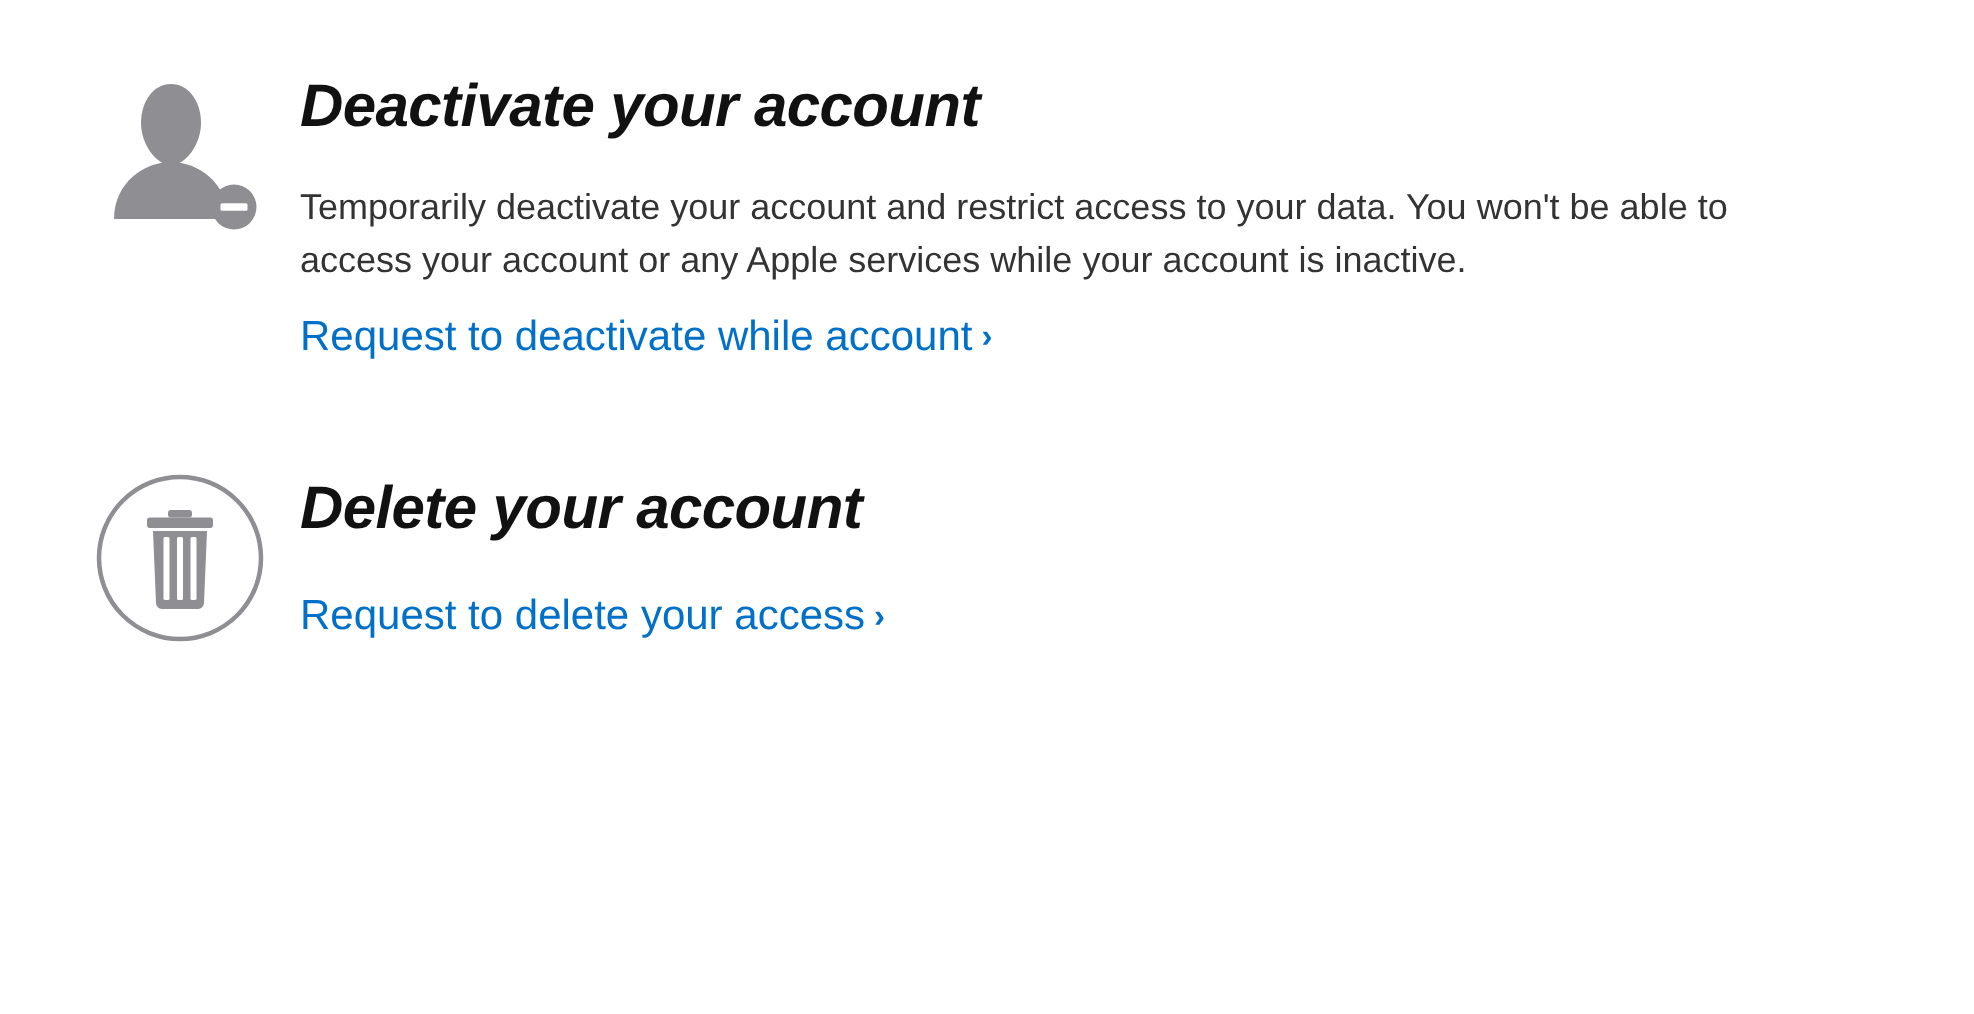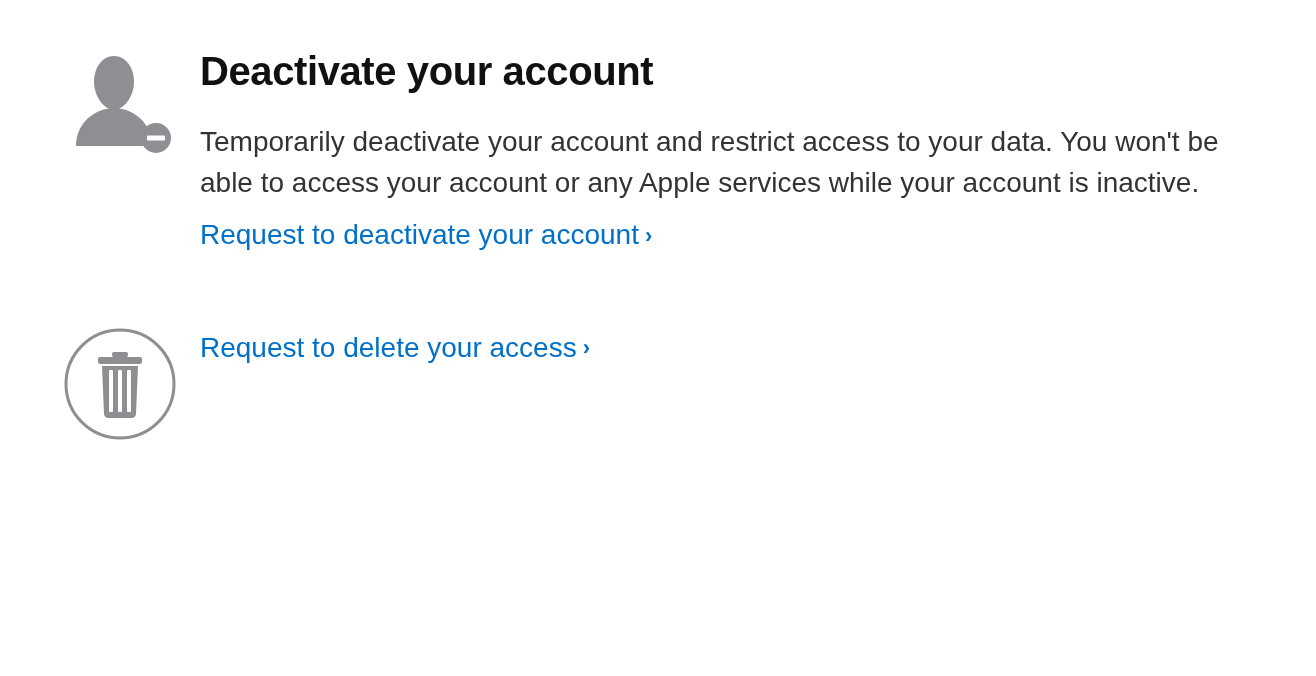--- a/index.html
+++ b/index.html
@@ -28,23 +28,24 @@
       flex: 1;
       max-width: 1020px;
     }
     .heading {
       font-size: 40px;
       font-weight: 700;
       color: #111;
       letter-spacing: -0.01em;
       line-height: 1.15;
       margin-bottom: 28px;
+      font-style: italic;
     }
     .description {
-      font-size: 28px;
+      font-size: 24px;
       font-weight: 400;
       color: #333333;
       line-height: 1.45;
       margin-bottom: 12px;
     }
     .action-link {
       display: inline-flex;
       align-items: center;
       font-size: 28px;
       font-weight: 400;
@@ -77,21 +78,21 @@
 
         <circle cx="92" cy="90" r="15" fill="#8e8e93"></circle>
         <rect x="83" y="87.5" width="18" height="5" fill="#ffffff" rx="1"></rect>
       </svg>
     </span>
   </div>
   <div class="content-col">
     <h2 class="heading">Deactivate your account</h2>
     <p class="description">Temporarily deactivate your account and restrict access to your data. You won't be able to access your account or any Apple services while your account is inactive.</p>
     <a class="action-link">
-      <span>Request to deactivate your account</span>
+      <span>Request to deactivate while account</span>
       <span class="chevron">›</span>
     </a>
   </div>
 </div>
 
 <div class="section">
   <div class="icon-col">
     <span class="svg-icon">
       <svg viewBox="0 0 112 112" xmlns="http://www.w3.org/2000/svg">
 
@@ -106,18 +107,19 @@
           <path d="M38 38 L74 38 L72 86 C72 88 70 90 68 90 L44 90 C42 90 40 88 40 86 Z"></path>
         </g>
 
         <rect x="45" y="42" width="4" height="42" fill="#ffffff" rx="1"></rect>
         <rect x="54" y="42" width="4" height="42" fill="#ffffff" rx="1"></rect>
         <rect x="63" y="42" width="4" height="42" fill="#ffffff" rx="1"></rect>
       </svg>
     </span>
   </div>
   <div class="content-col">
+    <h2 class="heading">Delete your account</h2>
     <a class="action-link">
       <span>Request to delete your access</span>
       <span class="chevron">›</span>
     </a>
   </div>
 </div>
 
 </body></html>

